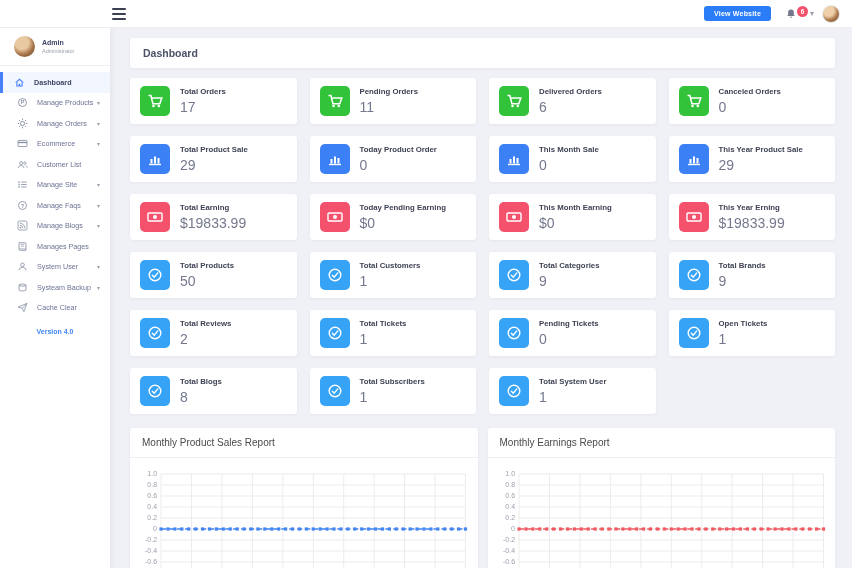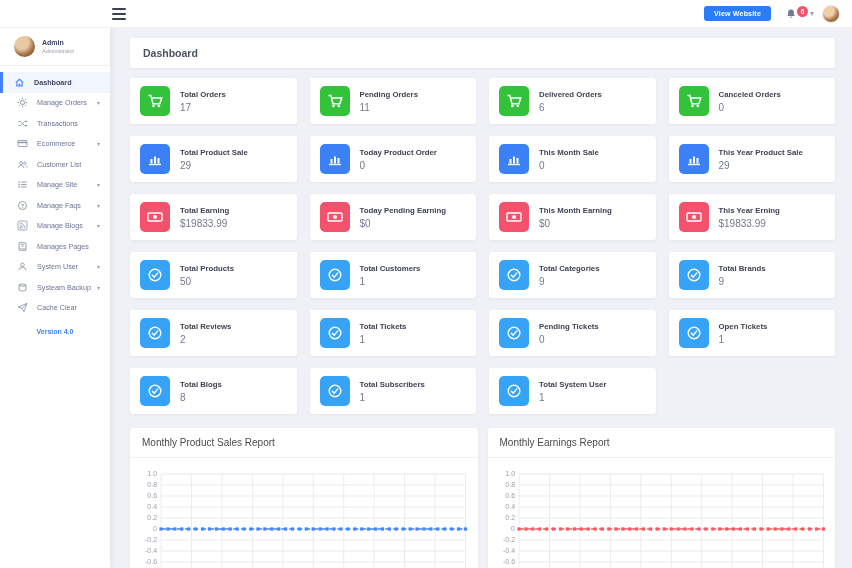--- a/index.html
+++ b/index.html
@@ -48,21 +48,21 @@
   .card { background:#fff; border-radius:3px; box-shadow:0 1px 3px rgba(56,65,74,.06); }
   .title-card { height:30px; display:flex; align-items:center; padding:0 13px; margin-bottom:10px; }
   .page-title { font-size:10.5px; font-weight:bold; color:#4a5165; }
 
   .stats-grid { display:grid; grid-template-columns:repeat(4,1fr); column-gap:13px; row-gap:12px; margin-bottom:14px; }
   .stat-card { height:46px; display:flex; align-items:center; padding:0 10px; }
   .stat-icon { width:30px; height:30px; border-radius:5px; display:flex; align-items:center;
                justify-content:center; color:#fff; margin-right:10px; flex:0 0 auto; }
   .stat-icon svg { width:16px; height:16px; }
   .stat-label { font-size:7.8px; font-weight:bold; color:#3f4254; margin-bottom:3px; }
-  .stat-value { font-size:10px; color:#74788d; }
+  .stat-value { font-size:14px; color:#74788d; }
 
   .charts-grid { display:grid; grid-template-columns:1fr 1fr; column-gap:10px; }
   .chart-card { height:220px; }
   .chart-title { font-size:10px; color:#4a4a4a; padding:9px 12px; border-bottom:1px solid #f0f0f2; }
   .chart-body { padding:9px 6px 0 4px; }
 </style>
 </head>
 <body>
 
 <div class="header">
@@ -97,46 +97,47 @@
   <div class="nav-item active">
     <svg class="nicon" viewBox="0 0 16 16">
           <path d="M2.5 8.2 8 3.4l5.5 4.8" fill="none" stroke="currentColor" stroke-width="1.6"></path>
           <path d="M4.2 8v5h7.6V8" fill="none" stroke="currentColor" stroke-width="1.6"></path>
           <rect x="6.9" y="9.8" width="2.2" height="3.2" fill="currentColor"></rect>
         </svg>
     <span class="nlabel">Dashboard</span>
   </div>
 
 
+  <div class="nav-item">
+    <svg class="nicon" viewBox="0 0 16 16">
+          <circle cx="8" cy="8" r="5.8" fill="none" stroke="currentColor" stroke-width="1.4"></circle>
+          <text x="8" y="10.8" font-size="8" text-anchor="middle" fill="currentColor" font-weight="bold">P</text>
+        </svg>
+    <span class="nlabel">Manage Products</span>
+  <span class="chevron"></span>
+      </div>
 
   <div class="nav-item">
     <svg class="nicon" viewBox="0 0 16 16">
           <circle cx="8" cy="8" r="3" fill="none" stroke="currentColor" stroke-width="1.4"></circle>
           <g stroke="currentColor" stroke-width="1.4">
             <line x1="12.8" y1="8" x2="15" y2="8"></line>
             <line x1="3.2" y1="8" x2="1" y2="8"></line>
             <line x1="8" y1="12.8" x2="8" y2="15"></line>
             <line x1="8" y1="3.2" x2="8" y2="1"></line>
             <line x1="11.4" y1="11.4" x2="12.9" y2="12.9"></line>
             <line x1="4.6" y1="4.6" x2="3.1" y2="3.1"></line>
             <line x1="11.4" y1="4.6" x2="12.9" y2="3.1"></line>
             <line x1="4.6" y1="11.4" x2="3.1" y2="12.9"></line>
           </g>
         </svg>
     <span class="nlabel">Manage Orders</span>
   <span class="chevron"></span>
       </div>
 
-  <div class="nav-item">
-    <svg class="nicon" viewBox="0 0 16 16">
-          <path d="M2 5h3l6 6h3M2 11h3l2-2M9 7l2-2h3" fill="none" stroke="currentColor" stroke-width="1.3"></path>
-          <path d="M12.8 3.4 15.4 5l-2.6 1.6zM12.8 9.4l2.6 1.6-2.6 1.6z" fill="currentColor"></path>
-        </svg>
-    <span class="nlabel">Transactions</span>
-  </div>
 
   <div class="nav-item">
     <svg class="nicon" viewBox="0 0 16 16">
           <rect x="1.5" y="3.5" width="13" height="9" rx="1" fill="none" stroke="currentColor" stroke-width="1.3"></rect>
           <rect x="1.5" y="5.5" width="13" height="2" fill="currentColor"></rect>
         </svg>
     <span class="nlabel">Ecommerce</span>
   <span class="chevron"></span>
       </div>
 

